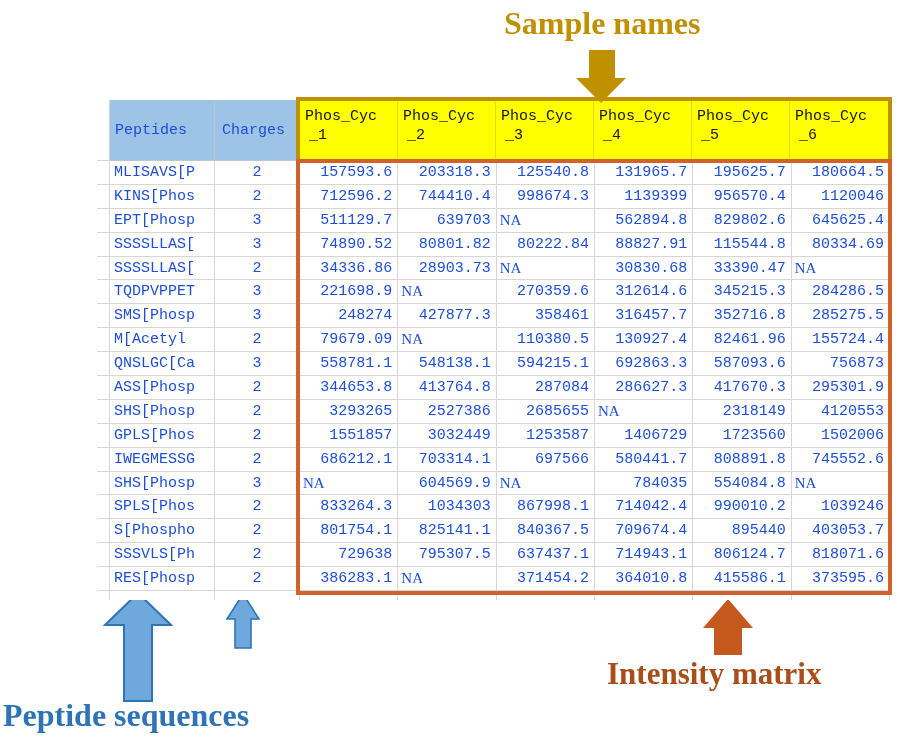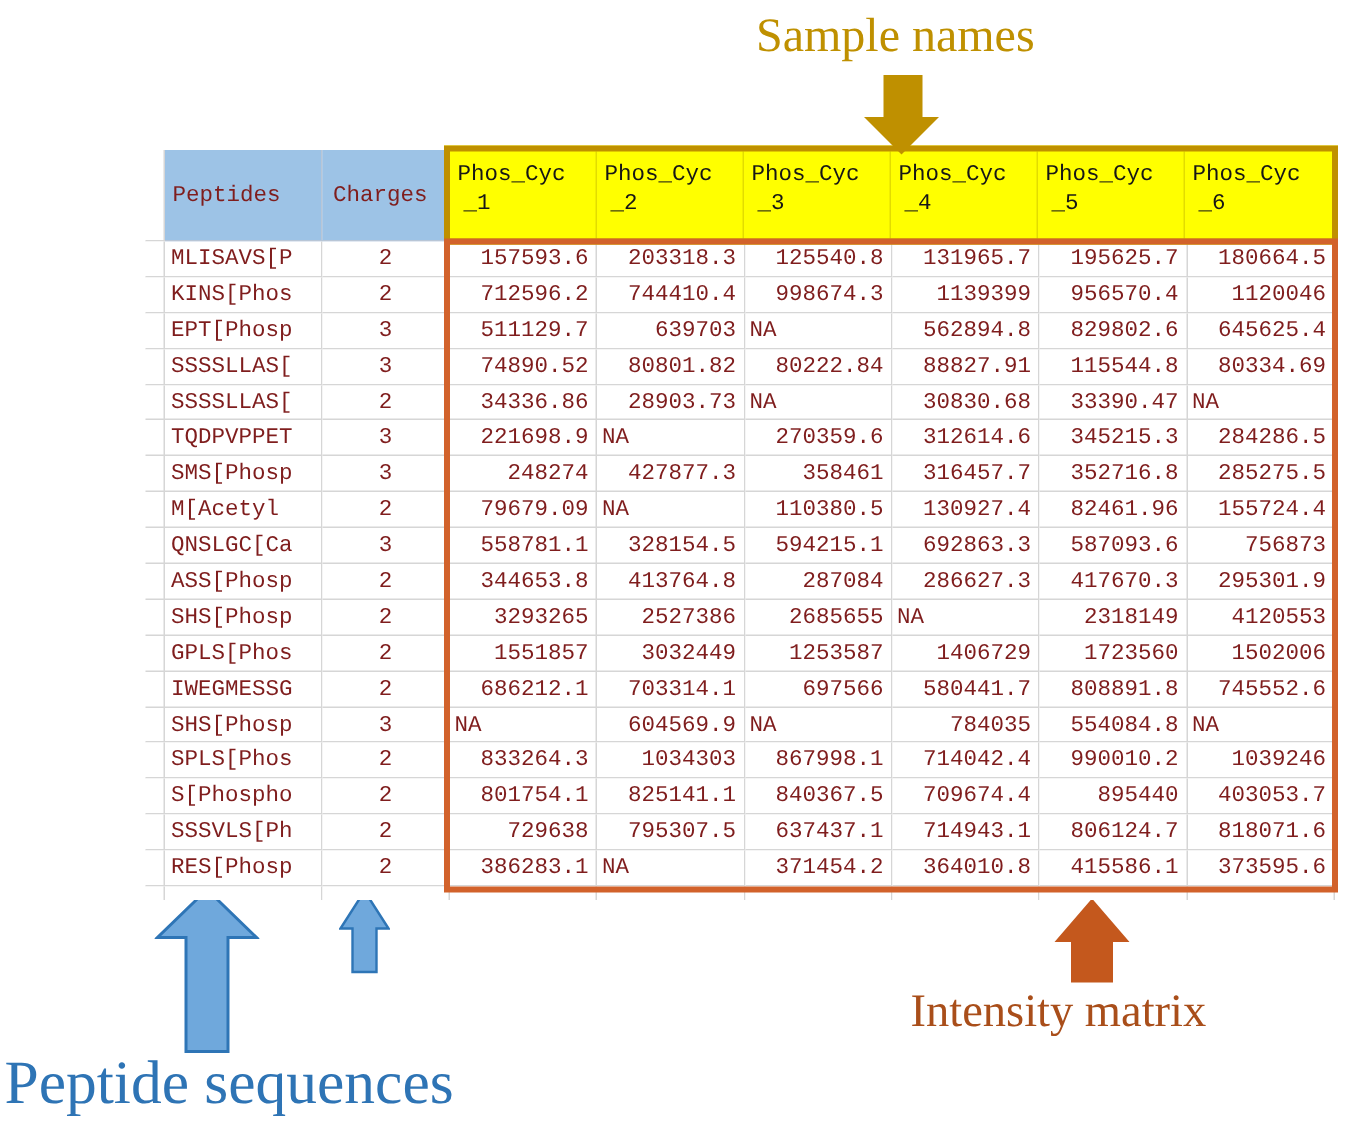--- a/index.html
+++ b/index.html
@@ -1,38 +1,38 @@
 <!DOCTYPE html>
 <html style="--gold: #BF9000; --header-yellow: #FFFF00; --header-blue: #9DC3E6; --blue-text: #2E74B5; --blue-arrow-fill: #6FA8DC; --blue-arrow-stroke: #2E75B6; --orange-border: #D2622B; --orange-arrow: #C4581D; --orange-text: #A94E1A; --gridline: #D6D6D6;"><head>
 <meta charset="utf-8">
 <style>
   html,body{margin:0;padding:0;background:#ffffff;}
   .canvas{position:relative;width:900px;height:749px;background:#ffffff;overflow:hidden;
           font-family:"Liberation Sans",sans-serif;}
 
   
-  .ann{position:absolute;font-family:"Liberation Serif",serif;font-weight:normal;white-space:nowrap;}
+  .ann{position:absolute;font-family:"Liberation Serif",serif;font-weight:bold;white-space:nowrap;}
   .lbl-sample{left:504px;top:5px;font-size:32px;color:var(--gold);}
   .lbl-charge{left:174px;top:648px;font-size:31px;color:var(--blue-text);}
-  .lbl-pep{left:3px;top:697px;font-size:41px;color:var(--blue-text);text-align:right;}
+  .lbl-pep{left:3px;top:697px;font-size:32px;color:var(--blue-text);text-align:right;}
   .lbl-int{left:607px;top:656px;font-size:31px;color:var(--orange-text);text-align:right;}
   .arr{position:absolute;}
 
   
   .sheet{position:absolute;left:97px;top:100px;z-index:1;
-         font-family:"Liberation Mono","DejaVu Sans Mono",monospace;font-size:15px;color:#7f1d1d;}
+         font-family:"Liberation Mono","DejaVu Sans Mono",monospace;font-size:15px;color:#1d4ed8;}
   .trow{display:flex;height:23.9px;}
   .hrow{display:flex;height:61px;}
   .cell{box-sizing:border-box;border-right:1px solid var(--gridline);border-bottom:1px solid var(--gridline);
         background:#fff;overflow:hidden;white-space:pre;display:flex;align-items:center;}
   .sliver{width:13px;}
   .pep{width:105px;padding-left:4px;}
   .chg{width:85px;justify-content:center;}
   .val{width:98.33px;justify-content:flex-end;padding-right:5px;}
-  .val.na{justify-content:flex-start;padding-left:3px;}
+  .val.na{justify-content:flex-start;padding-left:3px;font-family:Liberation Serif, serif;}
   .hblue{background:var(--header-blue);border-right:1px solid #b9c6d6;border-bottom:1px solid #b9c6d6;padding-left:5px;}
   .hfill{width:590px;background:#fff;border:none;}
   .sliver-row .cell{border-bottom:none;height:9px;}
   .sliver-row{height:9px;}
 
   
   .ybox{position:absolute;left:296px;top:97px;width:596px;height:66px;box-sizing:border-box;
         border:4px solid var(--gold);background:var(--header-yellow);z-index:3;}
   .yrow{display:flex;height:100%;}
   .ycell{box-sizing:border-box;width:98px;padding:6px 0 0 5px;
@@ -149,21 +149,21 @@
           <div class="cell val">110380.5</div>
           <div class="cell val">130927.4</div>
           <div class="cell val">82461.96</div>
           <div class="cell val">155724.4</div>
         </div>
         <div class="trow">
           <div class="cell sliver"></div>
           <div class="cell pep">QNSLGC[Ca</div>
           <div class="cell chg">3</div>
           <div class="cell val">558781.1</div>
-          <div class="cell val">328154.5</div>
+          <div class="cell val">548138.1</div>
           <div class="cell val">594215.1</div>
           <div class="cell val">692863.3</div>
           <div class="cell val">587093.6</div>
           <div class="cell val">756873</div>
         </div>
         <div class="trow">
           <div class="cell sliver"></div>
           <div class="cell pep">ASS[Phosp</div>
           <div class="cell chg">2</div>
           <div class="cell val">344653.8</div>

